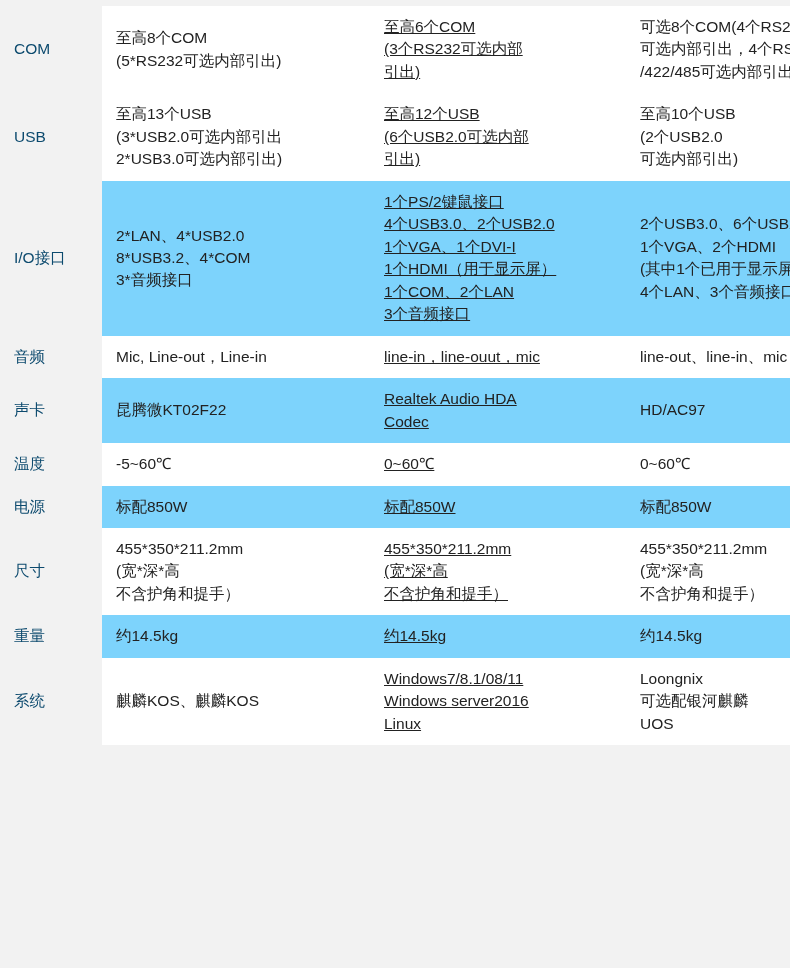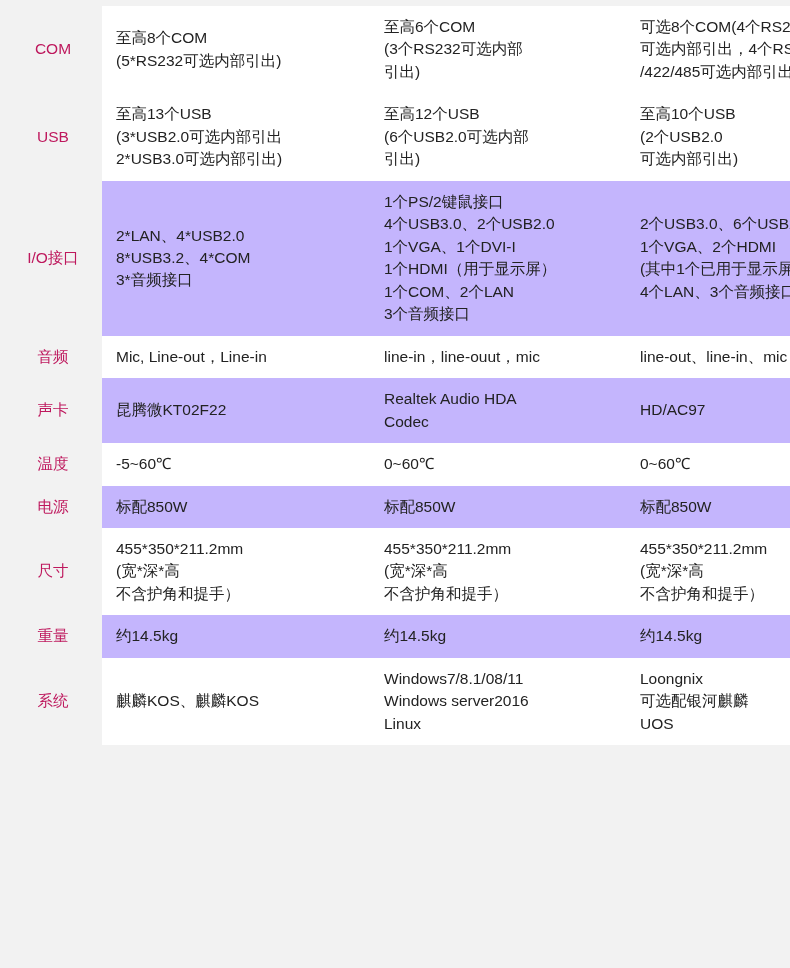--- a/index.html
+++ b/index.html
@@ -31,34 +31,34 @@
     vertical-align: middle;
     padding: 10px 10px 10px 14px;
     font-size: 15.5px;
     line-height: 1.45;
     border: none;
     white-space: pre-line;
   }
   td.label {
     width: 78px;
     background: #f2f2f2;
-    text-align: center;
+    text-align: left;
     padding: 10px 2px;
     font-size: 15.5px;
-    color: #be185d;
+    color: #0c4a6e;
     vertical-align: middle;
     white-space: nowrap;
   }
   tr.row-a td.cell { background: #ffffff; }
-  tr.row-b td.cell { background: #c4b5fd; }
+  tr.row-b td.cell { background: #7dd3fc; }
   td.cell {
     width: 237px;
   }
   td.c1 { width: 244px; }
-  td.c2 { width: 232px; }
+  td.c2 { width: 232px; text-decoration: underline; }
   td.c3 { width: 236px; }
   .bottom-fill {
     position: absolute;
     left: 0;
     right: 0;
     bottom: 0;
     height: 120px;
     background: #f2f2f2;
   }
   .top-strip {

